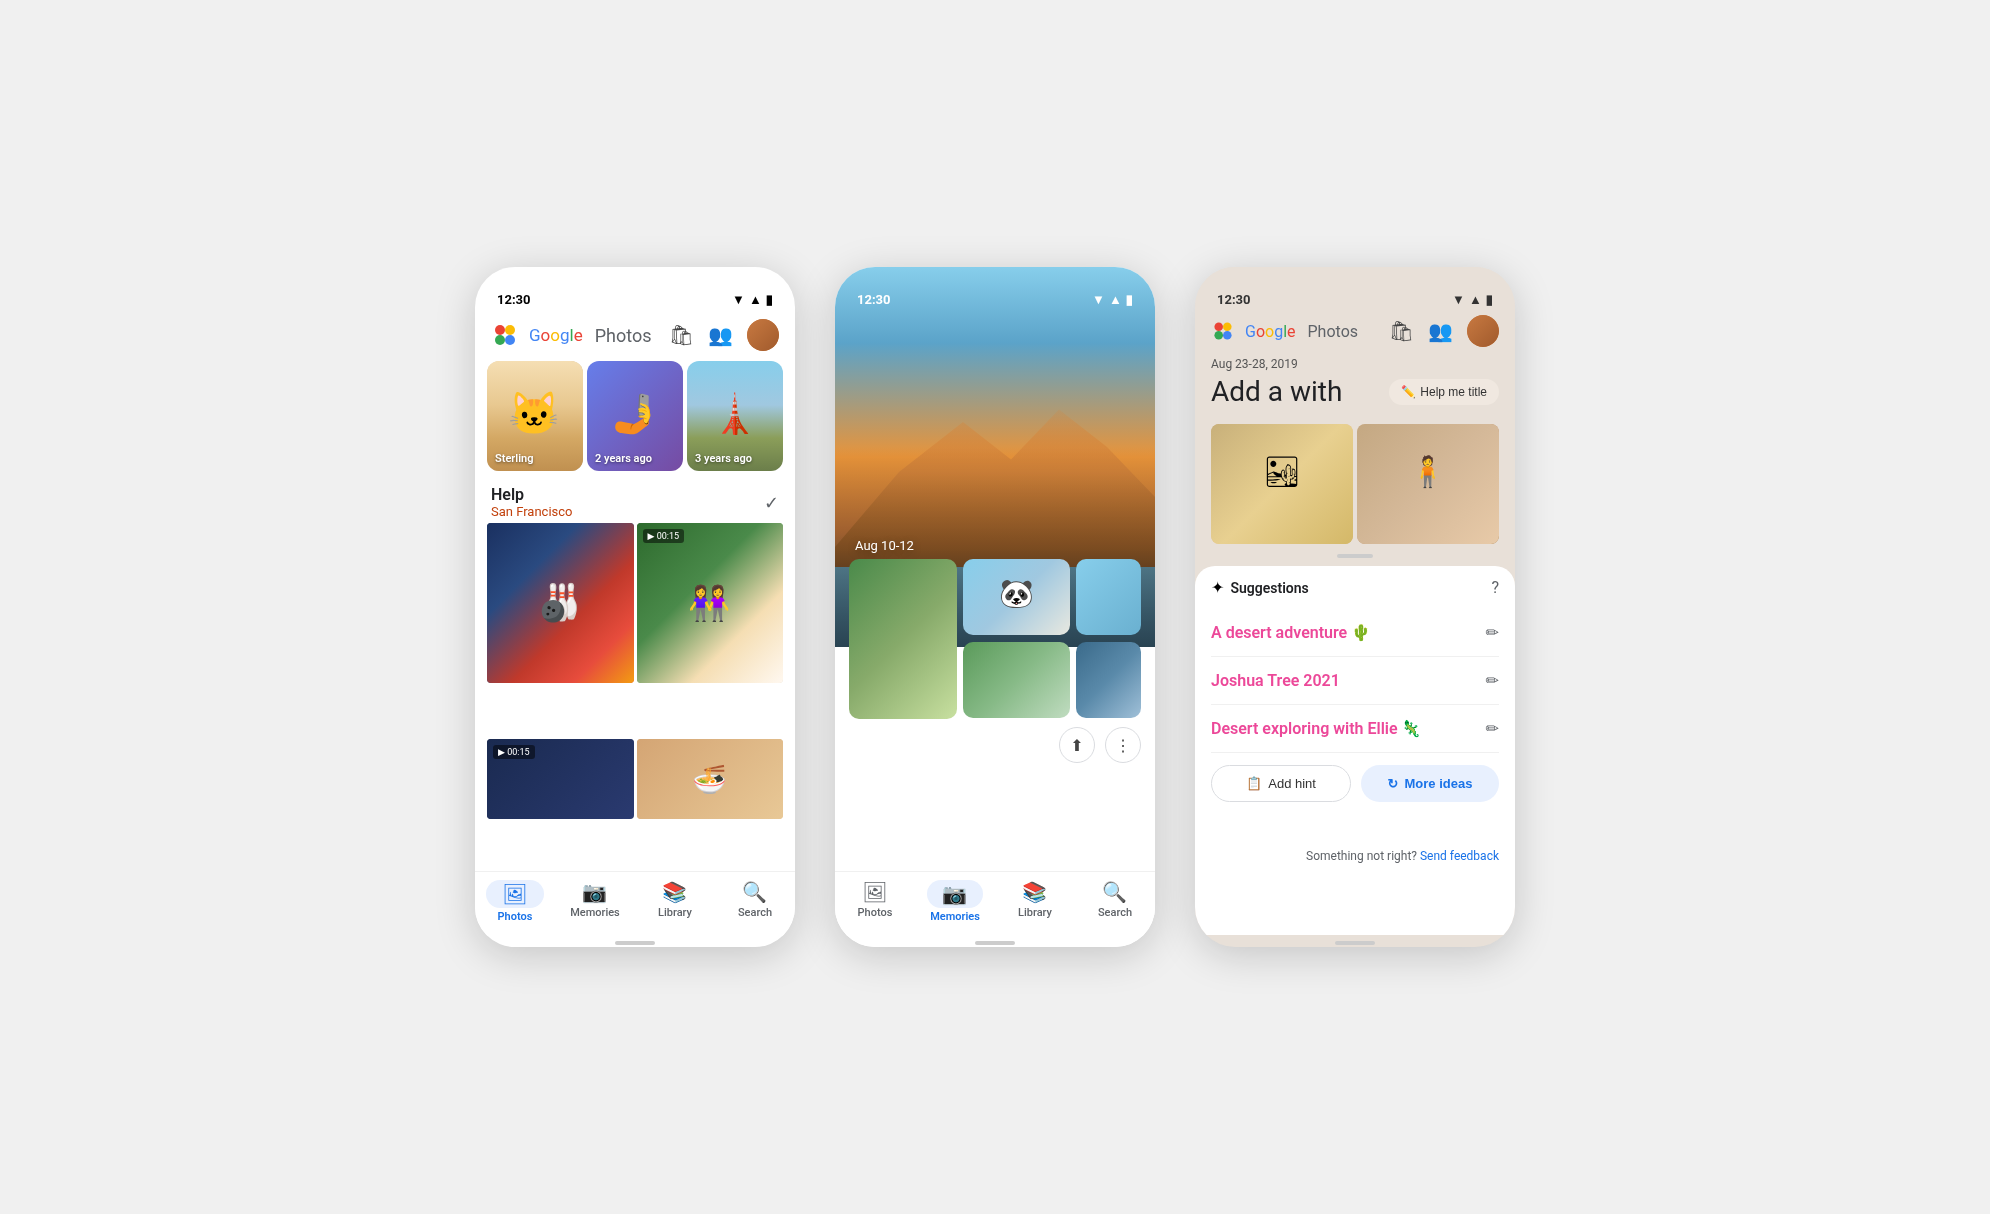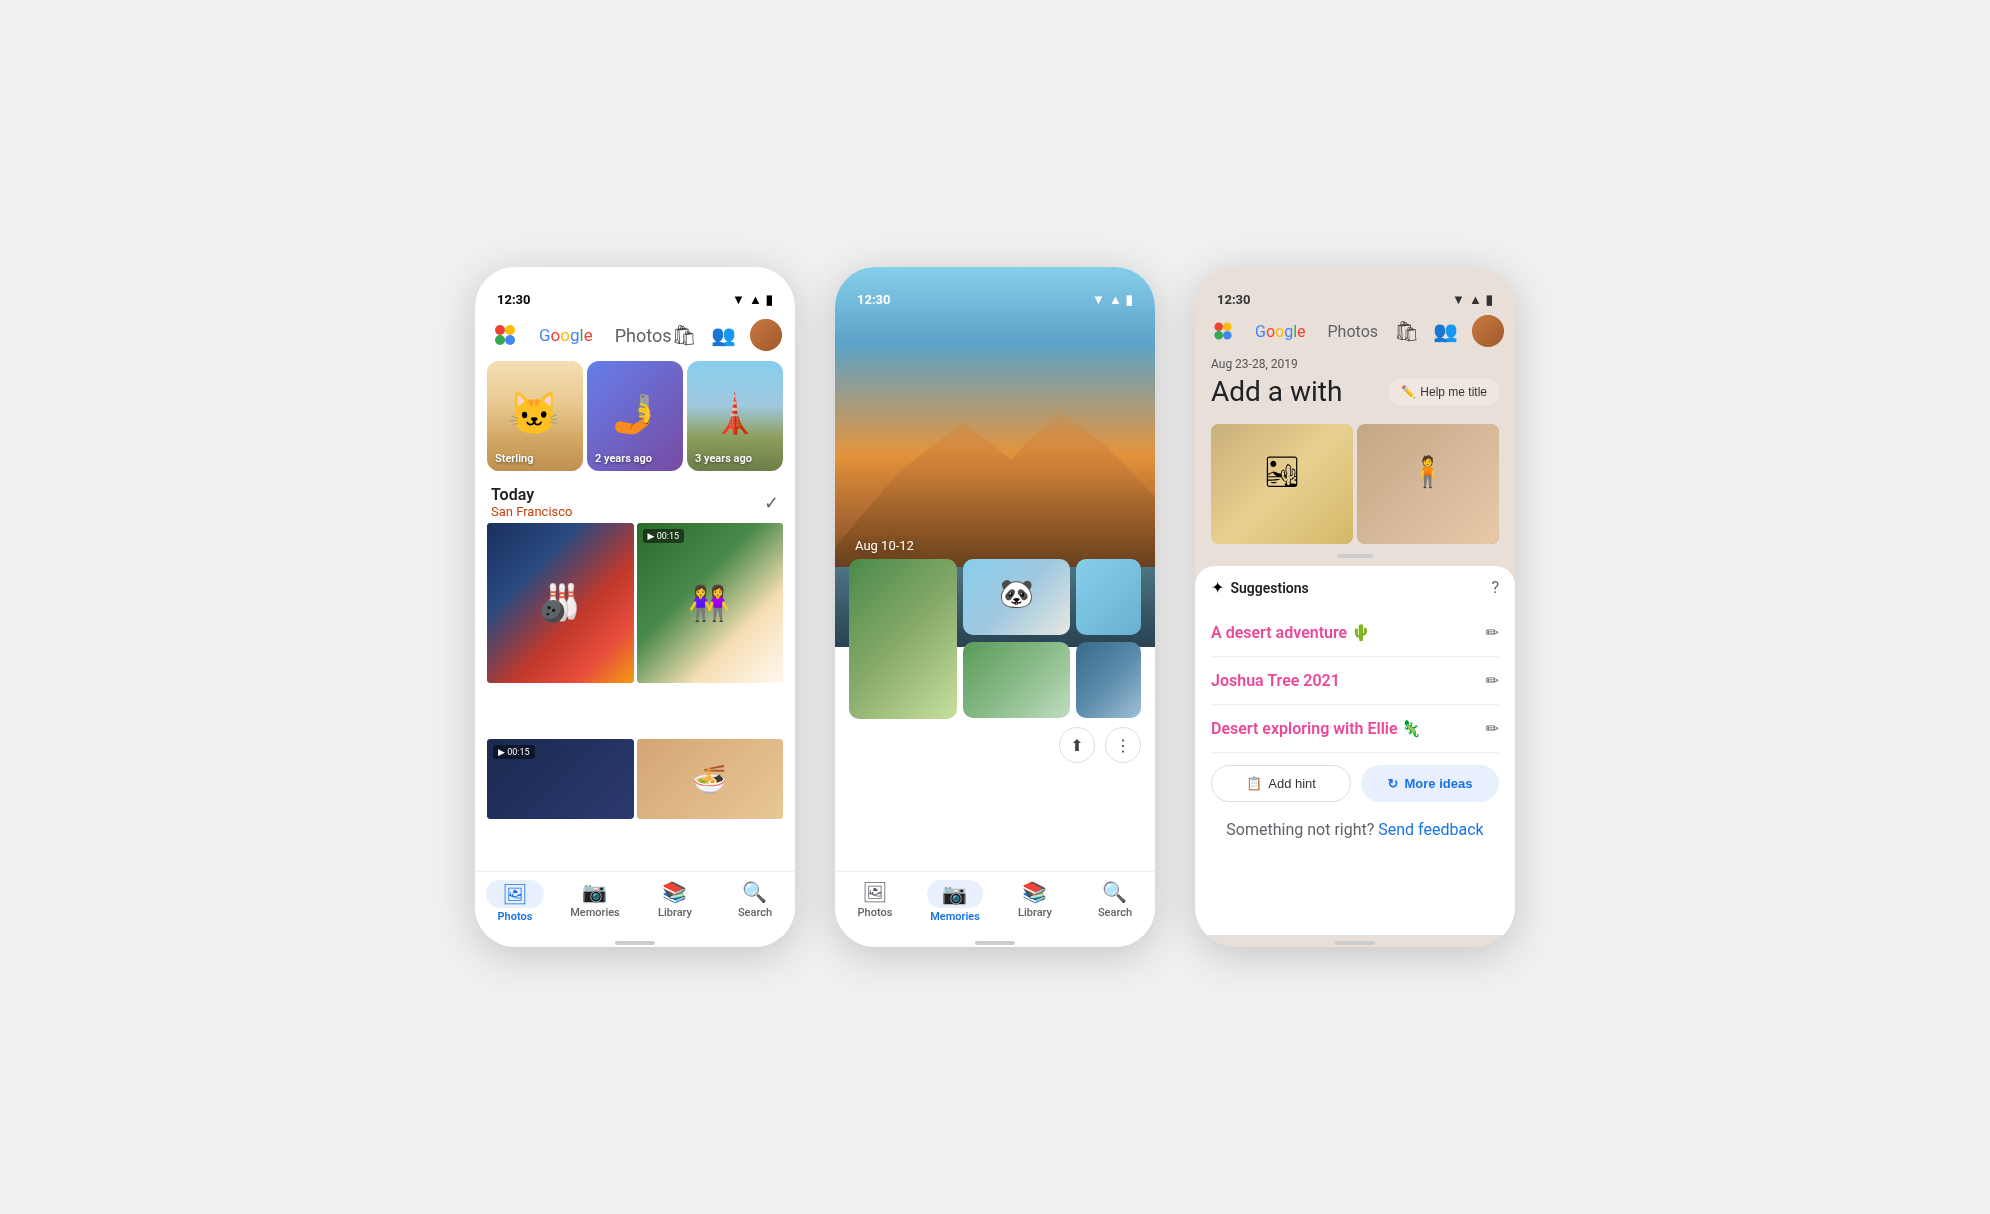--- a/index.html
+++ b/index.html
@@ -45,21 +45,21 @@
     .status-time { font-size: 13px; font-weight: 700; }
     .status-icons { display: flex; gap: 4px; align-items: center; }
     .phone1-content { flex: 1; overflow: hidden; display: flex; flex-direction: column; background: #fff; }
 
     .gp-header {
       display: flex;
       justify-content: space-between;
       align-items: center;
       padding: 8px 16px 10px;
     }
-    .google-photos-logo { display: flex; align-items: center; gap: 20px; }
+    .google-photos-logo { display: flex; align-items: center; gap: 10px; }
     .logo-icon { width: 28px; height: 28px; }
     .gp-actions { display: flex; gap: 14px; align-items: center; }
     .gp-action-icon { font-size: 20px; cursor: pointer; color: #444; }
     .gp-avatar { width: 32px; height: 32px; border-radius: 50%; background: #c87941; overflow: hidden; }
     .gp-avatar-inner { width: 100%; height: 100%; background: linear-gradient(135deg, #c87941, #a05a2c); border-radius: 50%; }
 
     
     .memories-strip {
       display: flex;
       gap: 4px;
@@ -320,24 +320,25 @@
       font-size: 13px;
       color: #1a73e8;
       cursor: pointer;
       display: flex;
       align-items: center;
       justify-content: center;
       gap: 6px;
       font-weight: 600;
     }
     .feedback-row {
-      text-align: center;
-      font-size: 16px;
+      text-align: right;
+      font-size: 12px;
       color: #5f6368;
       padding: 6px 0;
+      margin-top: 29px;
     }
     .feedback-link { color: #1a73e8; text-decoration: none; cursor: pointer; }
     .photos-text { font-size: 18px; font-weight: 400; color: #5f6368; margin-left: 2px; }
     .cat-photo-bg {
       width: 100%; height: 100%;
       background: linear-gradient(135deg, #f0e0c0 0%, #d4b888 50%, #c0a060 100%);
       position: relative;
     }
     .selfie-bg {
       width: 100%; height: 100%;
@@ -431,21 +432,21 @@
         <div class="memory-thumb eiffel-thumb">
           <div class="eiffel-bg">
             <span style="position:absolute;top:50%;left:50%;transform:translate(-50%,-55%);font-size:38px;">🗼</span>
           </div>
           <div class="memory-thumb-label">3 years ago</div>
         </div>
       </div>
 
       <div class="section-header">
         <div>
-          <div class="section-title">Today</div>
+          <div class="section-title">Help</div>
           <div class="section-subtitle">San Francisco</div>
         </div>
         <span class="check-icon">✓</span>
       </div>
 
       <div class="photo-grid">
         <div class="photo-cell bowling">
           <div class="bowling-bg" style="width:100%;height:100%;position:relative;">
             <span style="position:absolute;top:50%;left:50%;transform:translate(-50%,-50%);font-size:36px;">🎳</span>
           </div>

